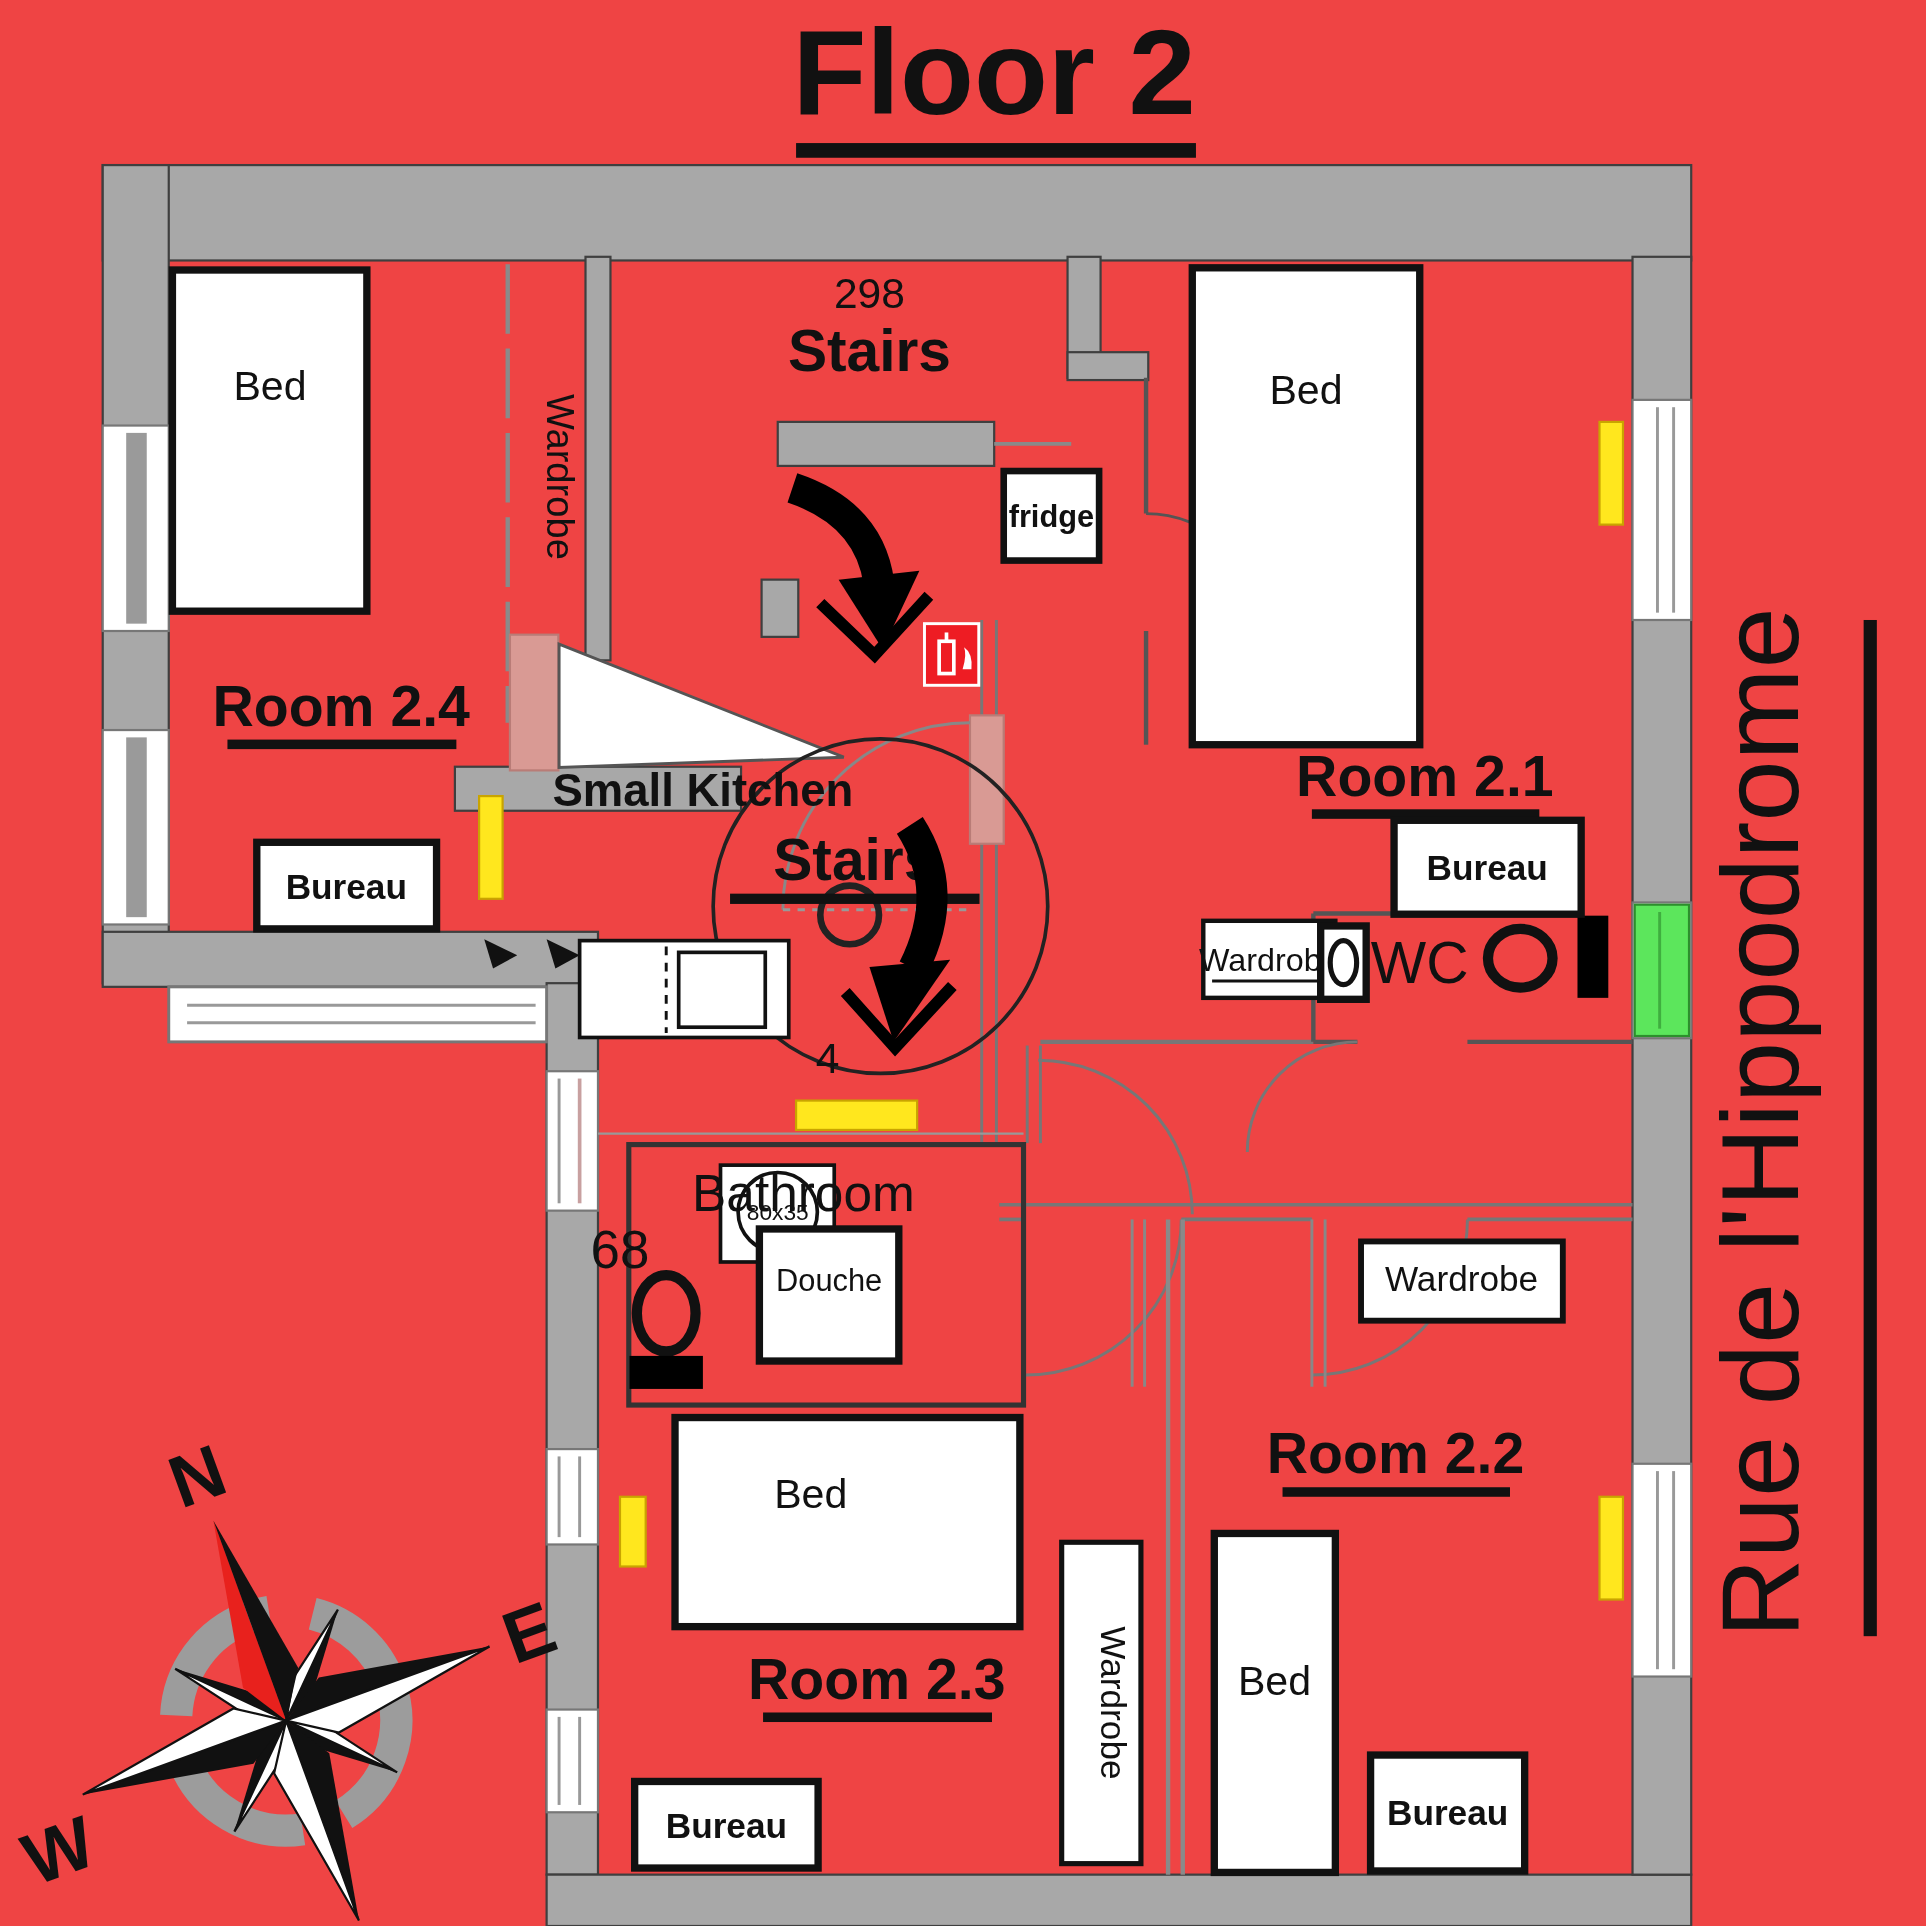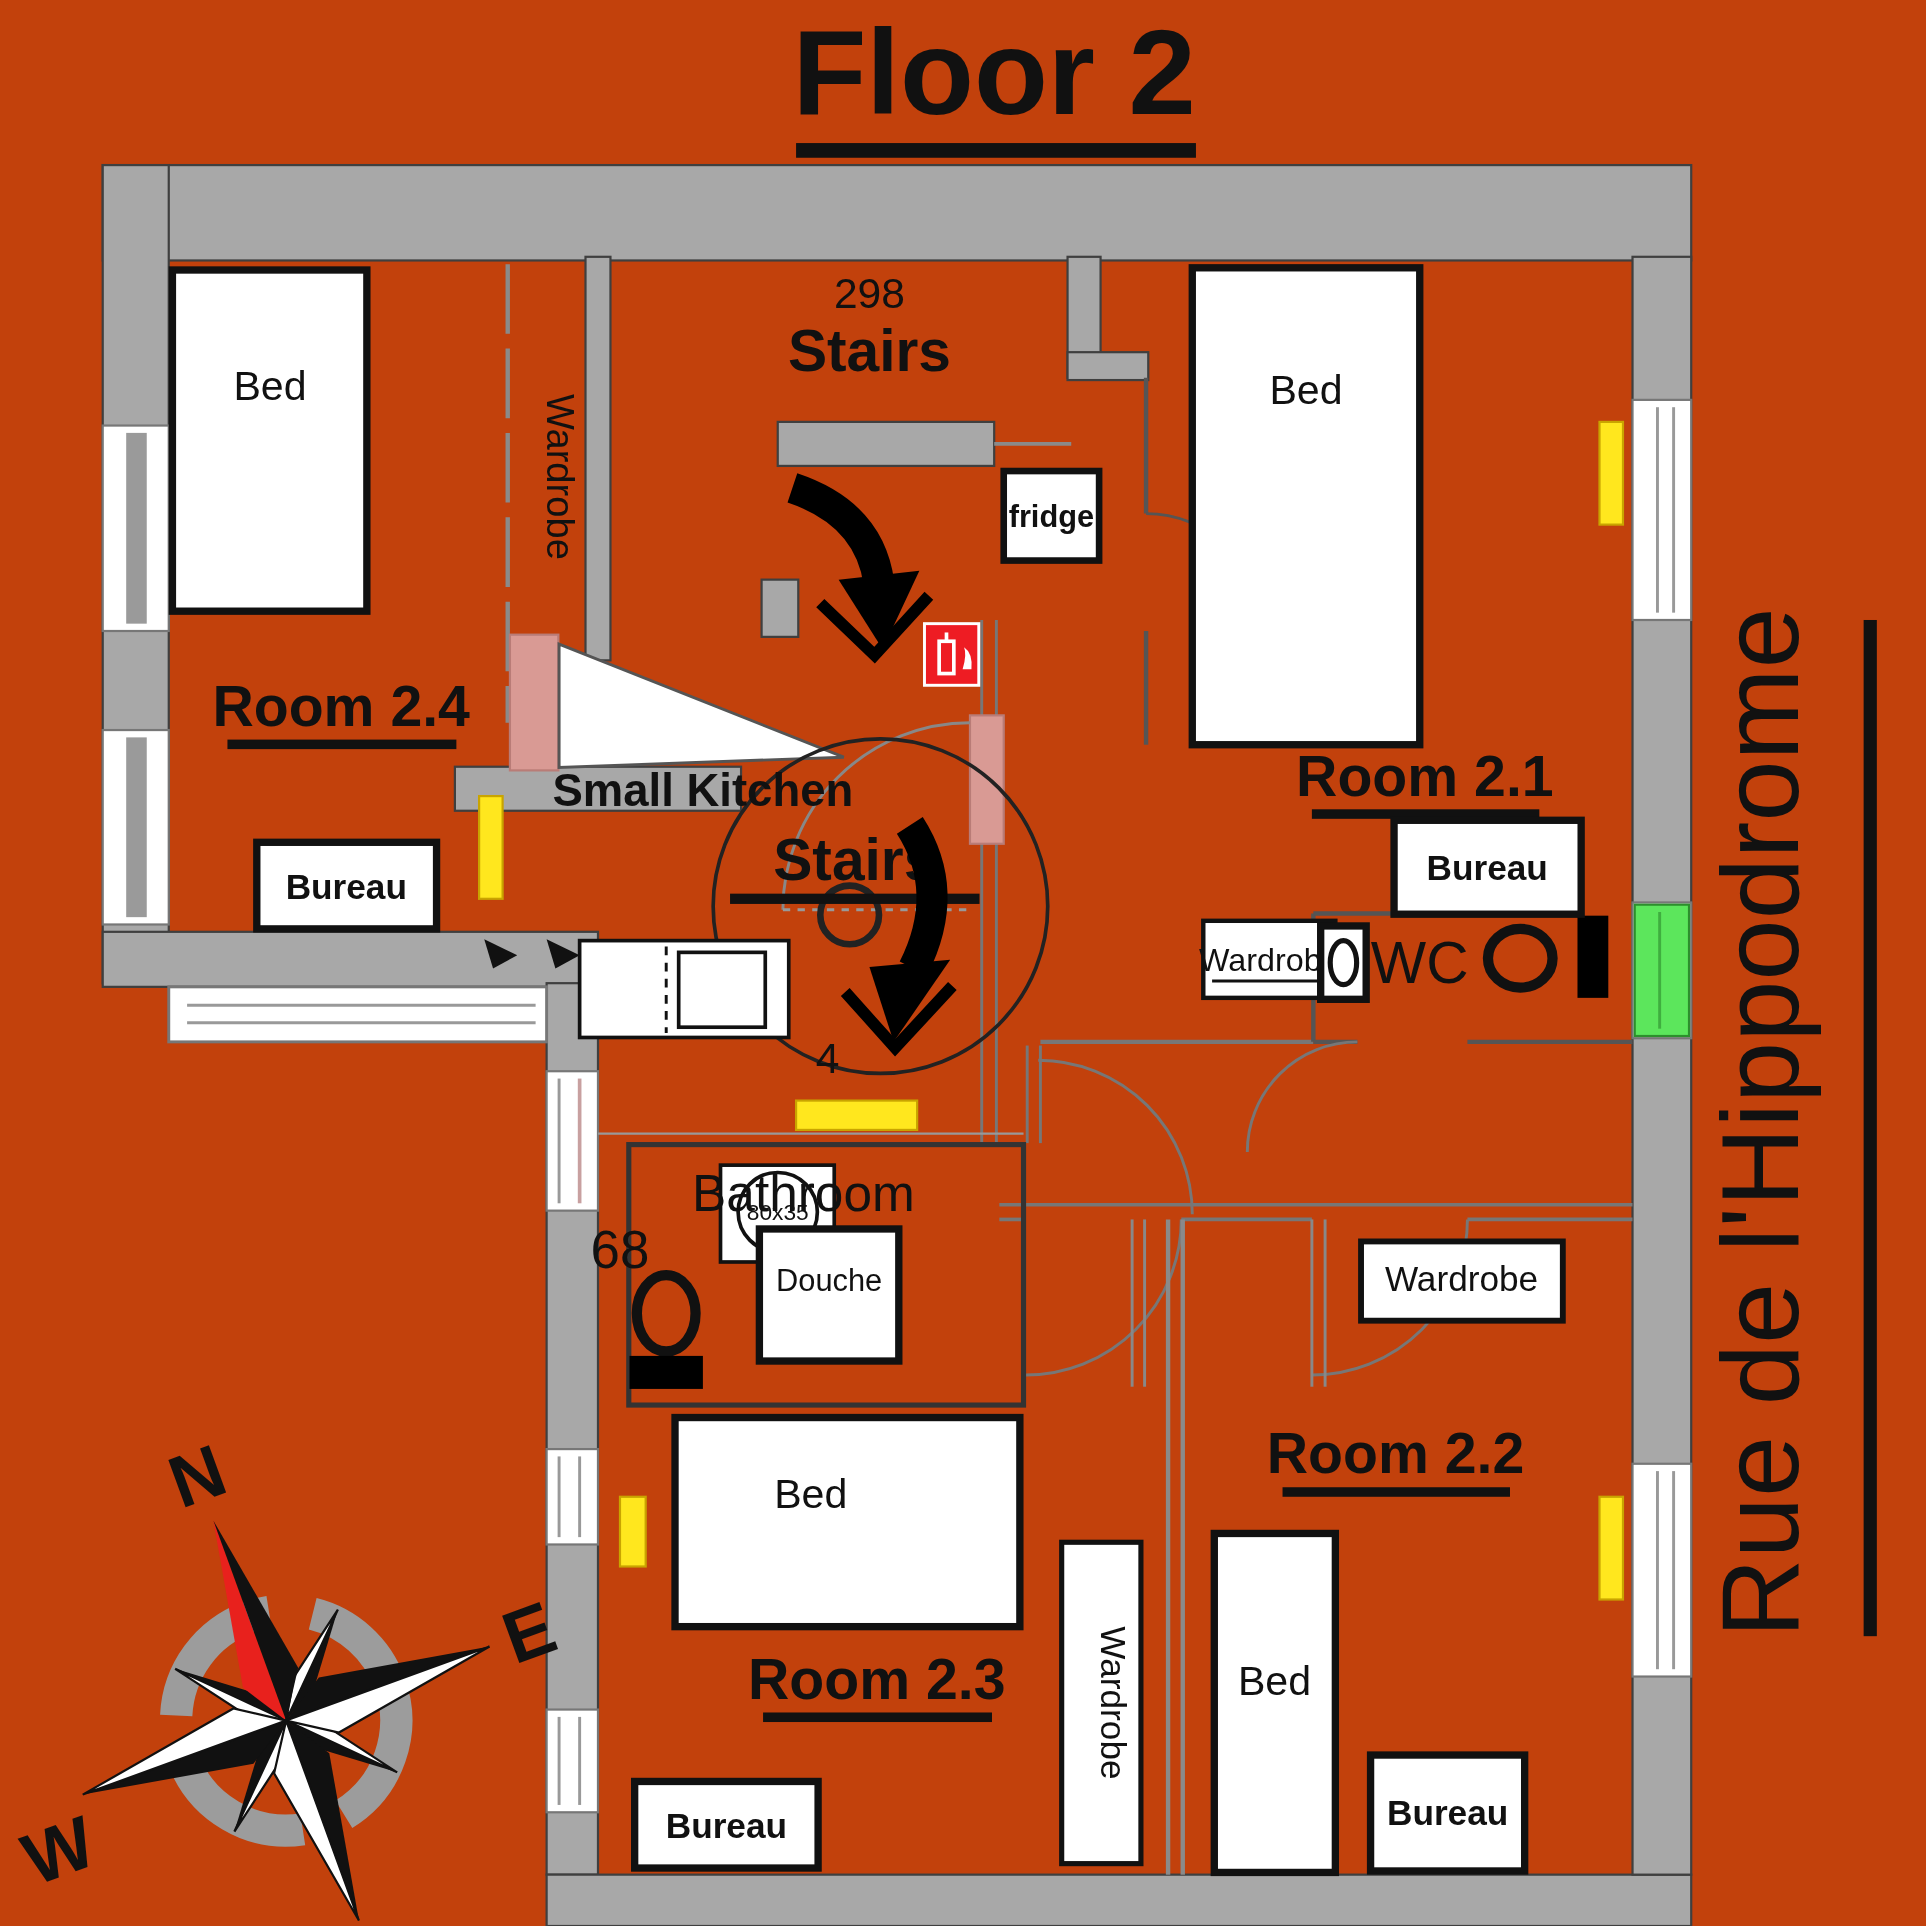--- a/index.html
+++ b/index.html
@@ -1,16 +1,16 @@
 <!DOCTYPE html>
 <html style="font-size:11.7px"><head>
 <meta charset="utf-8">
 <style>
   html,body{margin:0;padding:0;background:#ffffff;}
-  .stage{width:1926px;height:1926px;position:relative;background:#c2410c;}
+  .stage{width:1926px;height:1926px;position:relative;background:#ef4444;}
   svg{display:block;}
   text{font-family:"Liberation Sans","DejaVu Sans",sans-serif;fill:#111;}
   .b{font-weight:bold;}
 </style>
 </head>
 <body>
 
 <div class="stage">
 <svg viewBox="0 0 2625 2625" width="1926" height="1926">
 

